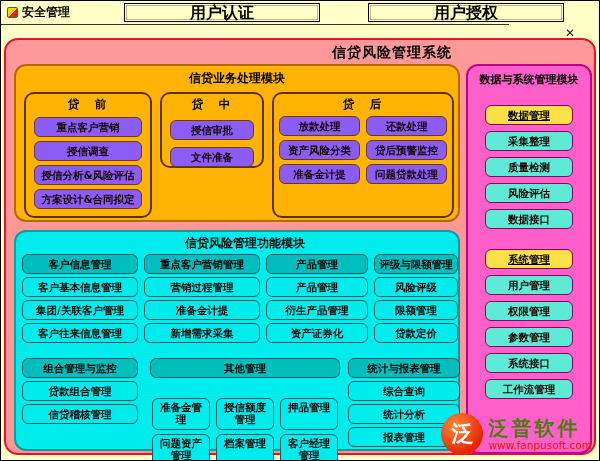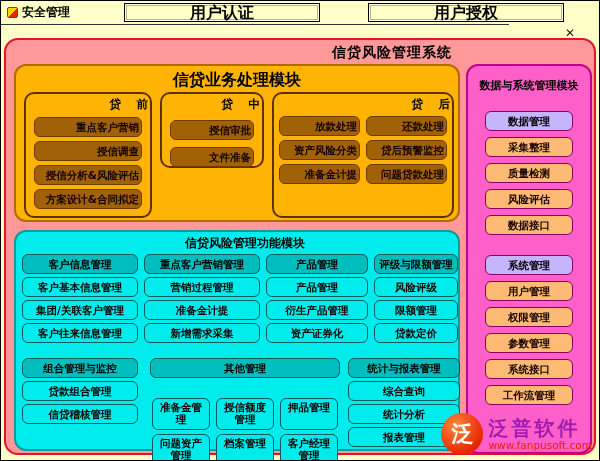--- a/index.html
+++ b/index.html
@@ -23,37 +23,37 @@
   .close-x { position:absolute; left:565px; top:26px; font-size:12px; font-weight:bold; color:#222; z-index:40; cursor:default; }
 
   
   .main { position:absolute; left:4px; top:38px; width:592px; height:417px;
           background:#FF9999; border:2px solid #E8112D; border-radius:14px; }
   .main-title { position:absolute; top:4px; left:0; width:446px; text-align:right; font-size:14px; font-weight:bold; letter-spacing:1px; }
 
   
   .pill { border-radius:6px; border:1px solid #000; font-weight:bold; font-size:10.5px;
           line-height:12px; text-align:center; padding:3px 2px; color:#140000; }
-  .op   { background:#a16207; border-color:#6e3a00;text-align:right; }
+  .op   { background:#8b5cf6; border-color:#6e3a00; }
   .cp   { background:#00ECEC; border-color:#045c5c; }
-  .pp   { background:#fdba74; border-color:#8a0060; }
+  .pp   { background:#5eead4; border-color:#8a0060; }
   .hdr  { border-radius:6px; border:1px solid; font-weight:bold; font-size:10.5px;
           line-height:12px; text-align:center; padding:3px 2px; }
   .ch   { background:#00BEBE; border-color:#045c5c; }
-  .ph   { background:#c4b5fd; border-color:#8a0060; }
+  .ph   { background:#fde047; border-color:#8a0060;text-decoration:underline; }
 
   
   .biz { position:absolute; left:8px; top:24px; width:446px; height:158px;
          background:#FFB405; border:2px solid #b26b00; border-radius:12px; }
-  .biz-title { text-align:center; font-size:16px; font-weight:bold; margin-top:4px; }
+  .biz-title { text-align:center; font-size:12px; font-weight:bold; margin-top:4px; }
   .loan-box { position:absolute; background:#FFB405; border:2px solid #5e3200; border-radius:10px; }
   .lb-pre  { left:8px;  top:26px; width:128px; height:126px; }
   .lb-mid  { left:144px; top:26px; width:104px; height:76px; }
   .lb-post { left:256px; top:26px; width:182px; height:126px; }
-  .loan-title { text-align:right; font-size:11.5px; font-weight:bold; padding-top:3px; letter-spacing:2px; }
+  .loan-title { text-align:center; font-size:11.5px; font-weight:bold; padding-top:3px; letter-spacing:2px; }
   .loan-stack { padding:1px 8px 0; }
   .loan-stack .pill { margin-top:4px; }
   .lb-mid .loan-stack .pill { margin-top:7px; }
   .grid2 { display:grid; grid-template-columns:1fr 1fr; gap:4px 6px; padding:0 5px; margin-top:4px; }
 
   
   .func { position:absolute; left:8px; top:190px; width:446px; height:221px;
           background:#00ECEC; border:2px solid #089c9c; border-radius:12px; }
   .func-title { text-align:center; font-size:12px; font-weight:bold; margin-top:3px;padding-left:16px; }
   .fgroup { position:absolute; }
@@ -68,31 +68,31 @@
   .g21 { left:6px;   width:116px; }
   .g22 { left:134px; width:190px; }
   .g23 { left:332px; width:112px; }
   .fgrid { display:grid; grid-template-columns:1fr 1fr 1fr; gap:4px 6px; margin-top:4px; padding:16px 2px;font-family:Liberation Mono, monospace; }
   .fgrid .pill { margin-top:0; }
 
   
   .ds { position:absolute; left:460px; top:24px; width:126px; height:390px;
         background:#FF5FC8; border:2px solid #c2008f; border-radius:12px;
         display:flex; flex-direction:column; align-items:center; }
-  .ds-title { margin-top:12px; font-size:11px; font-weight:bold; text-align:center; }
+  .ds-title { margin-top:6px; font-size:11px; font-weight:bold; text-align:center; }
   .dsh { width:88px; margin-top:18px; }
   .dsh2 { margin-top:20px; }
   .dsp { width:88px; margin-top:6px; }
 
   
   .logo { position:absolute; right:8px; bottom:6px; display:flex; align-items:center; gap:5px; z-index:60; }
   .logo-circle { width:42px; height:42px; border-radius:50%;
                  background:radial-gradient(circle at 35% 30%, #ff8a3c, #e62200 72%);
                  color:#fff; font-size:22px; font-weight:bold; text-align:center; line-height:42px; }
-  .logo-name { color:#a21caf; font-size:20px; font-weight:bold; letter-spacing:3px; line-height:22px; }
+  .logo-name { color:#4d7c0f; font-size:20px; font-weight:bold; letter-spacing:3px; line-height:22px; }
   .logo-url  { color:#E62200; font-size:10.5px; line-height:13px; }
 </style>
 </head>
 <body>
 
 <div class="frame"></div>
 
 <div class="top-bar">
   <div class="security">
     <span class="sec-icon"></span>

